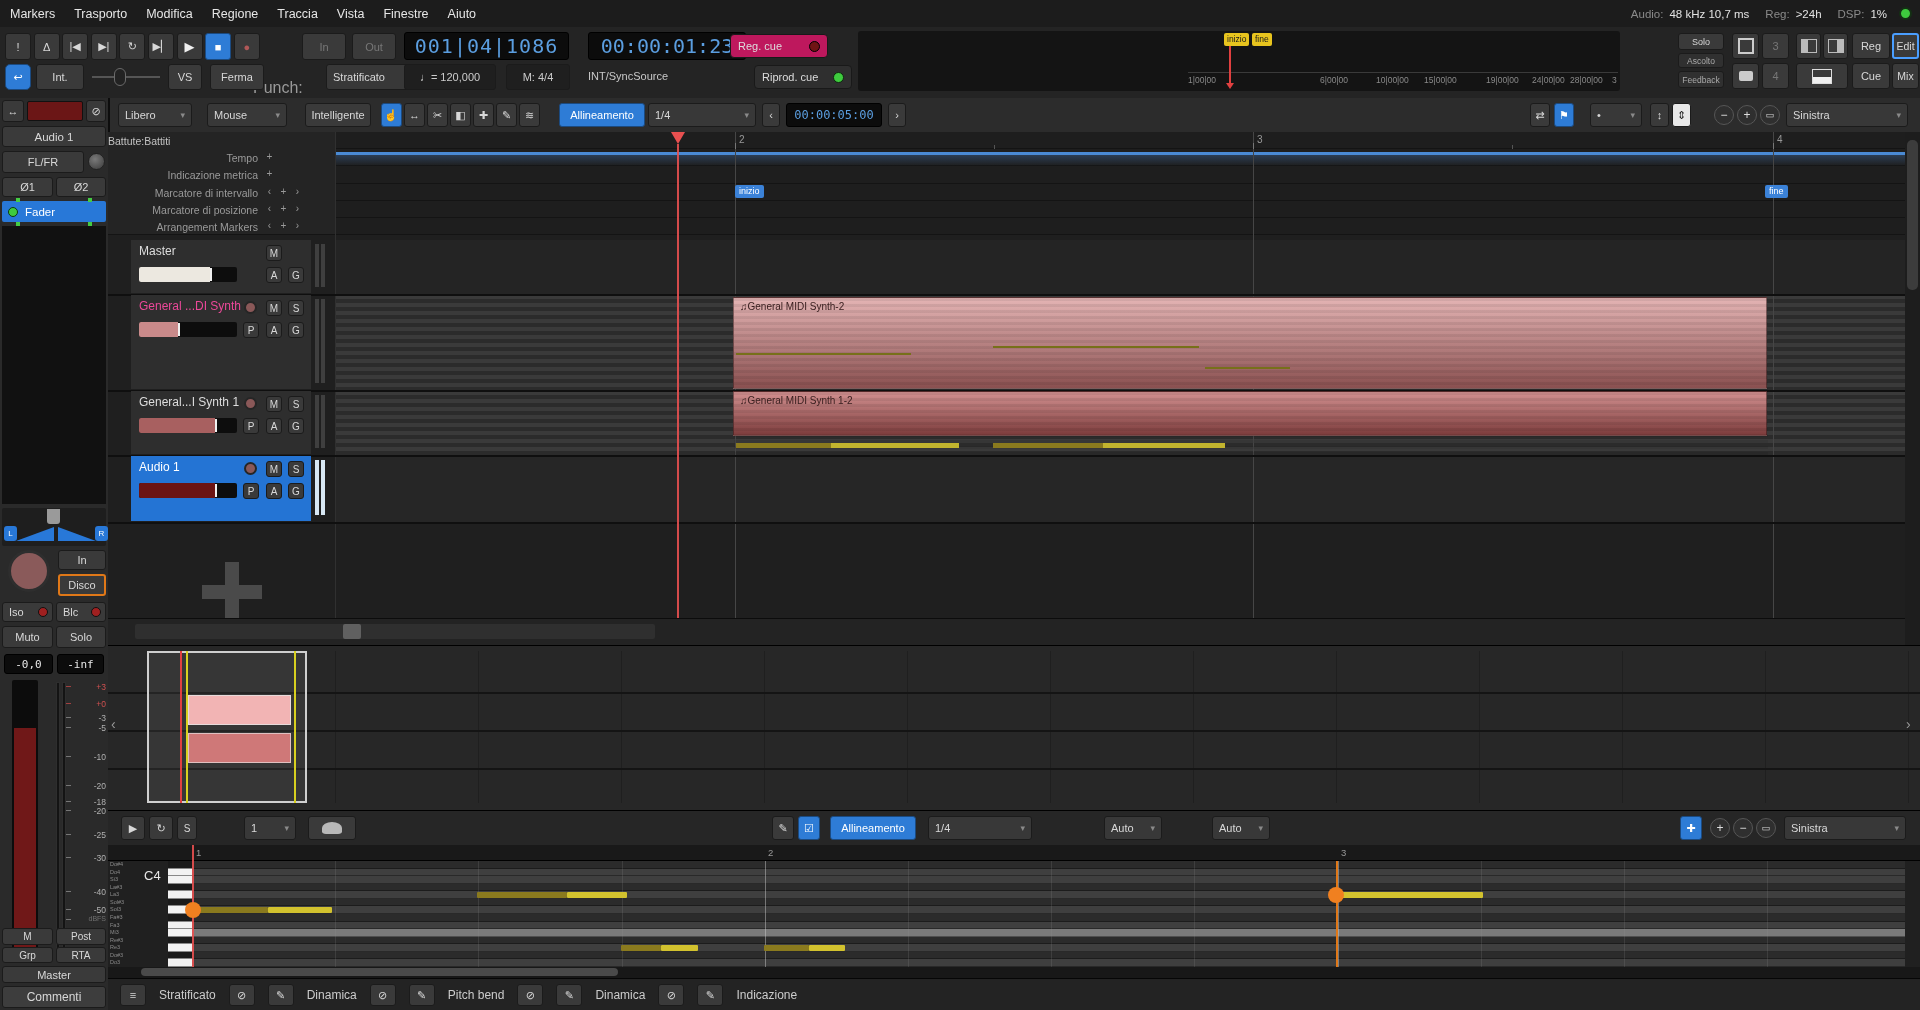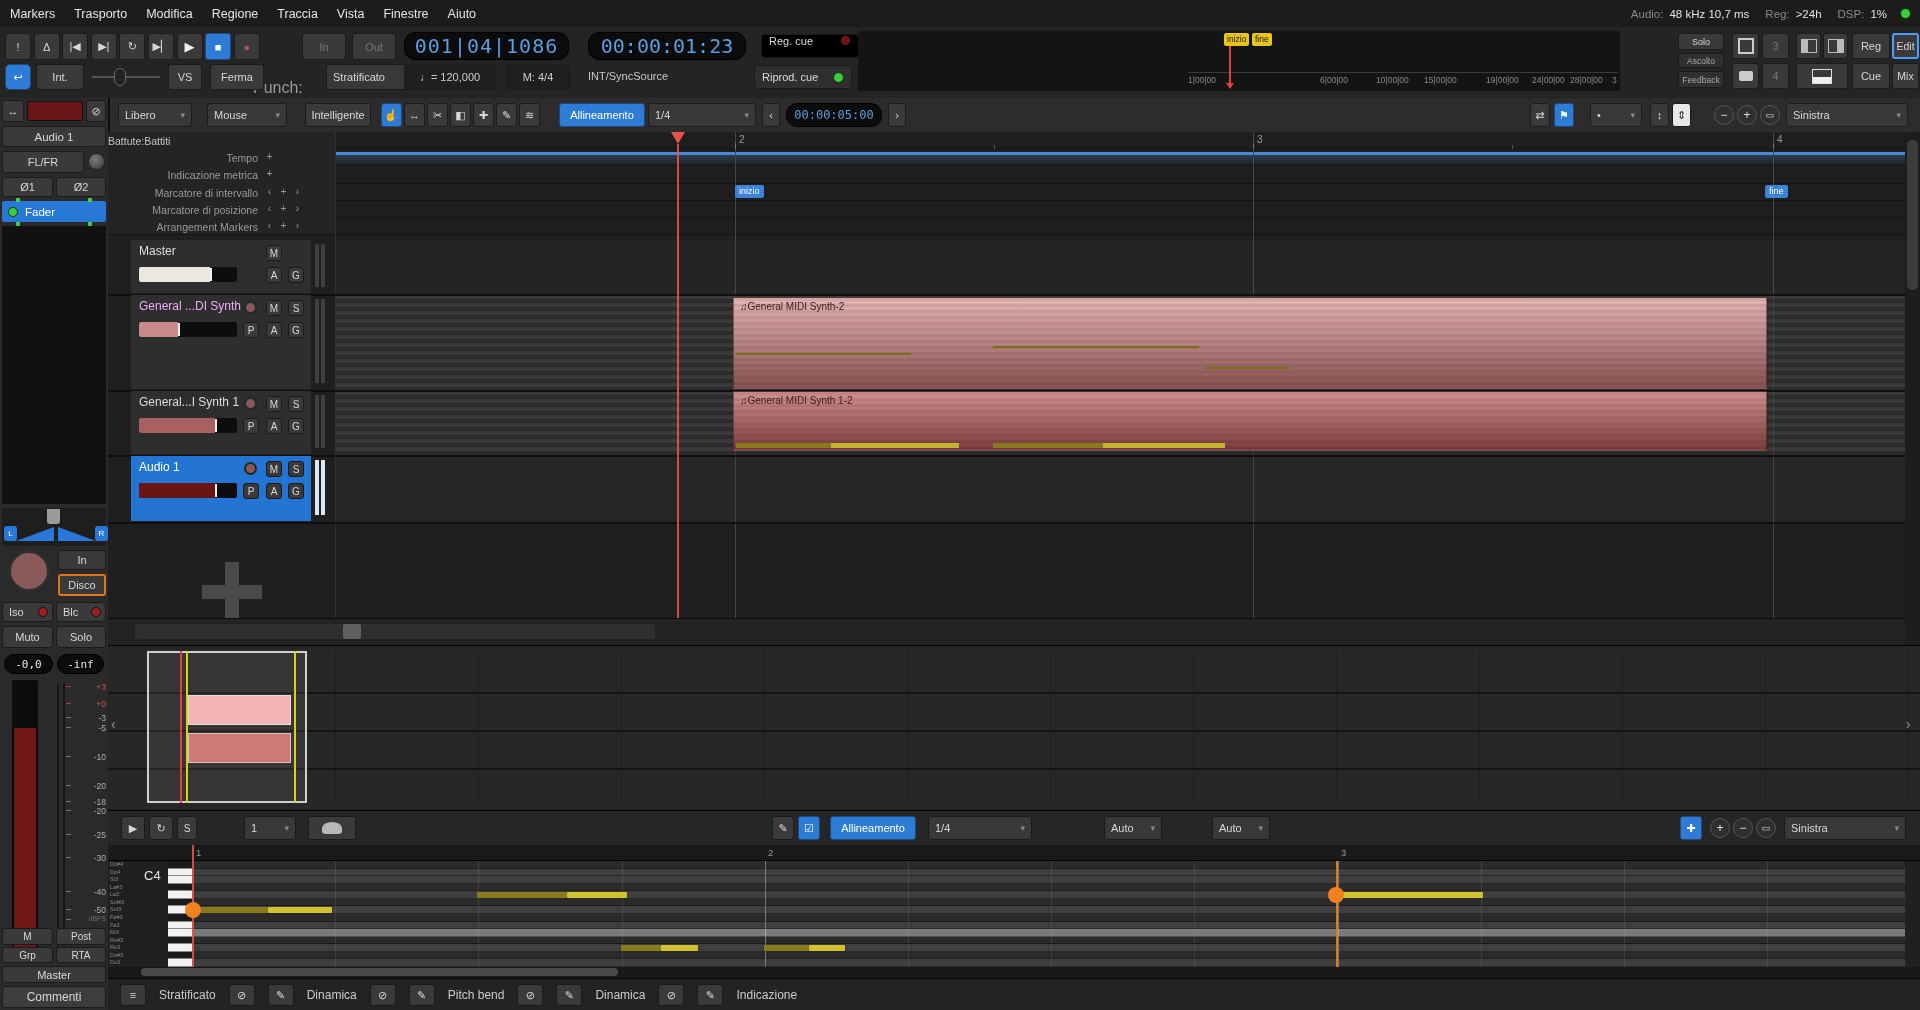--- a/index.html
+++ b/index.html
@@ -3,21 +3,21 @@
 <meta charset="utf-8">
 <style>
   html,body{margin:0;padding:0;background:#101010;}
   #app{position:relative;width:1920px;height:1010px;background:#1e1e1e;overflow:hidden;
        font-family:"Liberation Sans",sans-serif;color:#ddd;-webkit-font-smoothing:antialiased;}
   .abs{position:absolute;box-sizing:border-box;}
   .btn{background:#3a3a3a;border:1px solid #1b1b1b;border-radius:3px;color:#d8d8d8;
        font-size:11px;display:flex;align-items:center;justify-content:center;}
   .btn.sel{background:#2e7cd6;color:#fff;border-color:#1b4a80;}
   .btn.dim{color:#777;}
-  .lcd{background:#0c0c0c;border:1px solid #000;border-radius:11px;color:#5b9ee0;
+  .lcd{background:#0c0c0c;border:1px solid #000;border-radius:3px;color:#5b9ee0;
        font-family:"DejaVu Sans Mono",monospace;display:flex;align-items:center;justify-content:center;}
   .dd{background:#383838;border:1px solid #1b1b1b;border-radius:3px;color:#d8d8d8;font-size:11px;
       display:flex;align-items:center;padding:0 6px;}
   .dd::after{content:"▾";color:#8a8a8a;font-size:9px;margin-left:auto;padding-left:5px;}
   .lbl{color:#9a9a9a;font-size:16px;margin-top:40px;}
   .dimtx{color:#8a8a8a;}  .littx{color:#e2e2e2;}
   .led{border-radius:50%;display:inline-block;}
   .zbtn{background:#2f2f2f;border:1px solid #565656;border-radius:50%;color:#ddd;
         display:flex;align-items:center;justify-content:center;font-size:12px;}
   #menubar{position:absolute;left:0;top:0;width:1920px;height:27px;background:#1c1c1c;
@@ -74,21 +74,21 @@
         <div class="abs btn" style="left: 176.6px; top: 6px; width: 26px; height: 27px; font-size: 13px; color: rgb(240, 240, 240);">▶</div>
         <div class="abs btn sel" style="left: 205.2px; top: 6px; width: 26px; height: 27px;">■</div>
         <div class="abs btn" style="left: 233.8px; top: 6px; width: 26px; height: 27px; color: rgb(176, 88, 88);">●</div>
       </div>
     <span class="abs lbl" style="left:253px;top:12px">Punch:</span>
     <div class="abs btn dim" style="left:302px;top:6px;width:44px;height:27px">In</div>
     <div class="abs btn dim" style="left:352px;top:6px;width:44px;height:27px">Out</div>
     <div class="abs lcd" style="left:404px;top:5px;width:165px;height:28px;font-size:20px;letter-spacing:1px">001|04|1086</div>
     <div class="abs lcd" style="left:588px;top:5px;width:158px;height:28px;font-size:20px">00:00:01:23</div>
 
-    <div class="abs" style="left:761px;top:7px;width:98px;height:24px;background:#000000;border:1px solid #191919;border-radius:4px;display:flex;padding:0 7px">
+    <div class="abs" style="left:730px;top:7px;width:98px;height:24px;background:#be185d;border:1px solid #191919;border-radius:4px;display:flex;align-items:center;padding:0 7px">
       <span style="font-size:11px;color:#ddd">Reg. cue</span>
       <span class="led" style="width:9px;height:9px;background:#701414;border:1px solid #000;margin-left:auto"></span>
     </div>
     <div class="abs" style="left:754px;top:38px;width:98px;height:24px;background:#2f2f2f;border:1px solid #191919;border-radius:4px;display:flex;align-items:center;padding:0 7px">
       <span style="font-size:11px;color:#ddd">Riprod. cue</span>
       <span class="led" style="width:9px;height:9px;background:#3ecb3e;border:1px solid #0d2a0d;margin-left:auto"></span>
     </div>
 
     <div class="abs btn sel" style="left:5px;top:37px;width:26px;height:26px;border-radius:5px">↩</div>
     <div class="abs btn" style="left:36px;top:37px;width:48px;height:26px">Int.</div>
@@ -315,21 +315,21 @@
       <div class="abs" style="left: 0px; top: 258px; width: 1797px; height: 2px; background: rgb(15, 15, 15);"></div>
       <div class="abs" style="left: 0px; top: 323px; width: 1797px; height: 2px; background: rgb(15, 15, 15);"></div>
       <div class="abs" style="left: 0px; top: 390px; width: 1797px; height: 2px; background: rgb(15, 15, 15);"></div>
       <div class="abs" style="left: 625px; top: 165px; width: 1034px; height: 92px; background: linear-gradient(rgb(228, 180, 180), rgb(138, 80, 80)); border: 1px solid rgba(40, 20, 20, 0.5);">
         <div class="abs" style="left: 0px; top: 0px; width: 1034px; height: 92px; background: repeating-linear-gradient(rgba(0, 0, 0, 0.07) 0px, rgba(0, 0, 0, 0.07) 3px, transparent 3px, transparent 6px);"></div>
         <div class="abs" style="left: 6px; top: 3px; width: 400px; height: 13px; font-size: 10px; color: rgb(58, 32, 32);">♫General MIDI Synth-2</div>
         <div class="abs" style="left: 2px; top: 55px; width: 175px; height: 2px; background: rgb(119, 112, 26);"></div>
         <div class="abs" style="left: 259px; top: 48px; width: 206px; height: 2px; background: rgb(119, 112, 26);"></div>
         <div class="abs" style="left: 471px; top: 69px; width: 85px; height: 2px; background: rgb(119, 112, 26);"></div>
       </div>
-      <div class="abs" style="left: 625px; top: 259px; width: 1034px; height: 60px; background: linear-gradient(rgb(210, 144, 144), rgb(124, 60, 60)); border: 1px solid rgba(40, 20, 20, 0.5); padding-left: 18px;">
+      <div class="abs" style="left: 625px; top: 259px; width: 1034px; height: 45px; background: linear-gradient(rgb(210, 144, 144), rgb(124, 60, 60)); border: 1px solid rgba(40, 20, 20, 0.5); padding-left: 18px;">
         <div class="abs" style="left: 0px; top: 0px; width: 1034px; height: 63px; background: repeating-linear-gradient(rgba(0, 0, 0, 0.07) 0px, rgba(0, 0, 0, 0.07) 3px, transparent 3px, transparent 6px);"></div>
         <div class="abs" style="left: 6px; top: 3px; width: 400px; height: 13px; font-size: 10px; color: rgb(58, 32, 32);">♫General MIDI Synth 1-2</div>
         <div class="abs" style="left: 2px; top: 51px; width: 95px; height: 5px; background: rgb(138, 122, 30);"></div>
         <div class="abs" style="left: 97px; top: 51px; width: 128px; height: 5px; background: rgb(194, 180, 46);"></div>
         <div class="abs" style="left: 259px; top: 51px; width: 110px; height: 5px; background: rgb(138, 122, 30);"></div>
         <div class="abs" style="left: 369px; top: 51px; width: 122px; height: 5px; background: rgb(194, 180, 46);"></div>
       </div>
       <div class="abs" style="left: 627px; top: 53px; width: auto; height: 13px; background: rgb(59, 130, 216); border-radius: 2px; font-size: 9px; color: rgb(255, 255, 255); padding: 0px 4px; line-height: 13px; z-index: 3;">inizio</div>
       <div class="abs" style="left: 1657px; top: 53px; width: auto; height: 13px; background: rgb(59, 130, 216); border-radius: 2px; font-size: 9px; color: rgb(255, 255, 255); padding: 0px 4px; line-height: 13px; z-index: 3;">fine</div>
       <div class="abs" style="left: 563px; top: 0px; width: 0px; height: 0px; border-left: 7px solid transparent; border-right: 7px solid transparent; border-top: 12px solid rgb(232, 80, 80); z-index: 4;"></div>
@@ -340,21 +340,21 @@
         <div class="abs btn" style="left: 135px; top: 27px; width: 16px; height: 16px; font-size: 10px;">A</div>
         <div class="abs btn" style="left: 157px; top: 27px; width: 16px; height: 16px; font-size: 10px;">G</div>
         <div class="abs" style="left: 8px; top: 27px; width: 98px; height: 15px; background: rgb(13, 13, 13); border-radius: 2px;">
           <div class="abs" style="left: 0px; top: 0px; width: 70.56px; height: 15px; background: rgb(236, 232, 224); border-radius: 2px 0px 0px 2px;"></div>
           <div class="abs" style="left: 70.56px; top: 1px; width: 2px; height: 13px; background: rgb(240, 240, 240);"></div>
         </div>
       </div>
       <div class="abs" style="left: 207px; top: 112px; width: 4px; height: 43px; background: rgb(63, 63, 63);"></div>
       <div class="abs" style="left: 213px; top: 112px; width: 4px; height: 43px; background: rgb(63, 63, 63);"></div>
       <div class="abs" style="left: 23px; top: 163px; width: 180px; height: 94px; background: rgb(46, 46, 46);">
-        <div class="abs" style="left: 8px; top: 4px; width: 104px; height: 14px; font-size: 12px; color: #f0abfc;">General ...DI Synth</div>
+        <div class="abs" style="left: 8px; top: 4px; width: 104px; height: 14px; font-size: 12px; color: #ec4899;">General ...DI Synth</div>
         <div class="abs" style="left: 113px; top: 6px; width: 13px; height: 13px; border-radius: 50%; background: rgb(138, 88, 88); border: 2px solid rgb(38, 38, 38);"></div>
         <div class="abs btn" style="left: 135px; top: 5px; width: 16px; height: 16px; font-size: 10px;">M</div>
         <div class="abs btn" style="left: 157px; top: 5px; width: 16px; height: 16px; font-size: 10px;">S</div>
         <div class="abs btn" style="left: 112px; top: 27px; width: 16px; height: 16px; font-size: 10px;">P</div>
         <div class="abs btn" style="left: 135px; top: 27px; width: 16px; height: 16px; font-size: 10px;">A</div>
         <div class="abs btn" style="left: 157px; top: 27px; width: 16px; height: 16px; font-size: 10px;">G</div>
         <div class="abs" style="left: 8px; top: 27px; width: 98px; height: 15px; background: rgb(13, 13, 13); border-radius: 2px;">
           <div class="abs" style="left: 0px; top: 0px; width: 39.2px; height: 15px; background: rgb(201, 138, 138); border-radius: 2px 0px 0px 2px;"></div>
           <div class="abs" style="left: 39.2px; top: 1px; width: 2px; height: 13px; background: rgb(240, 240, 240);"></div>
         </div>

